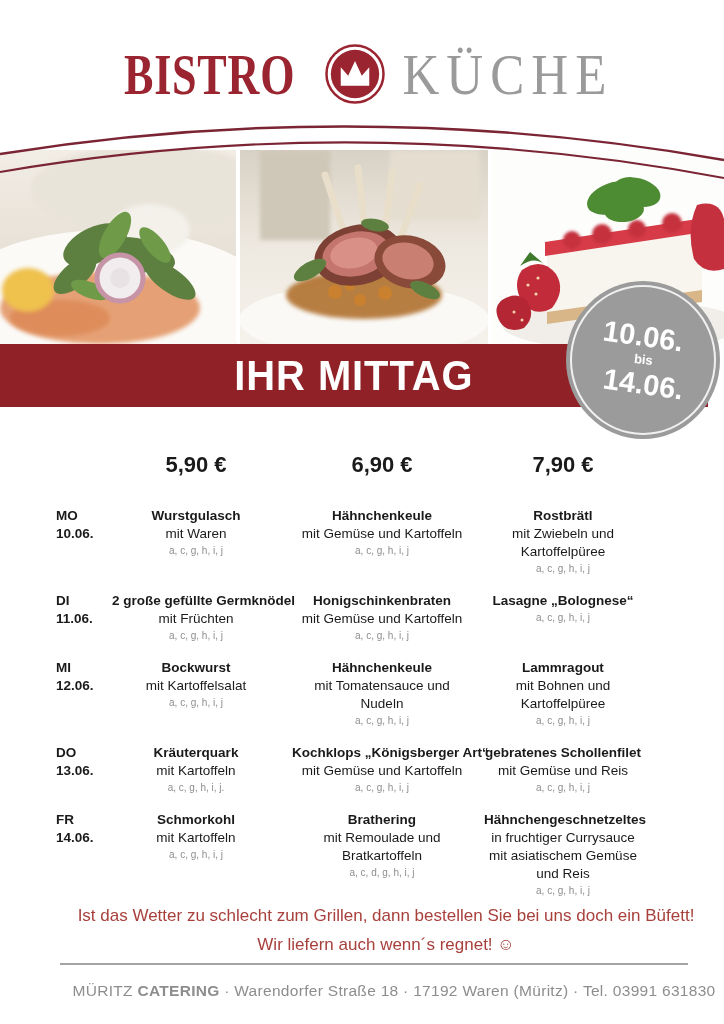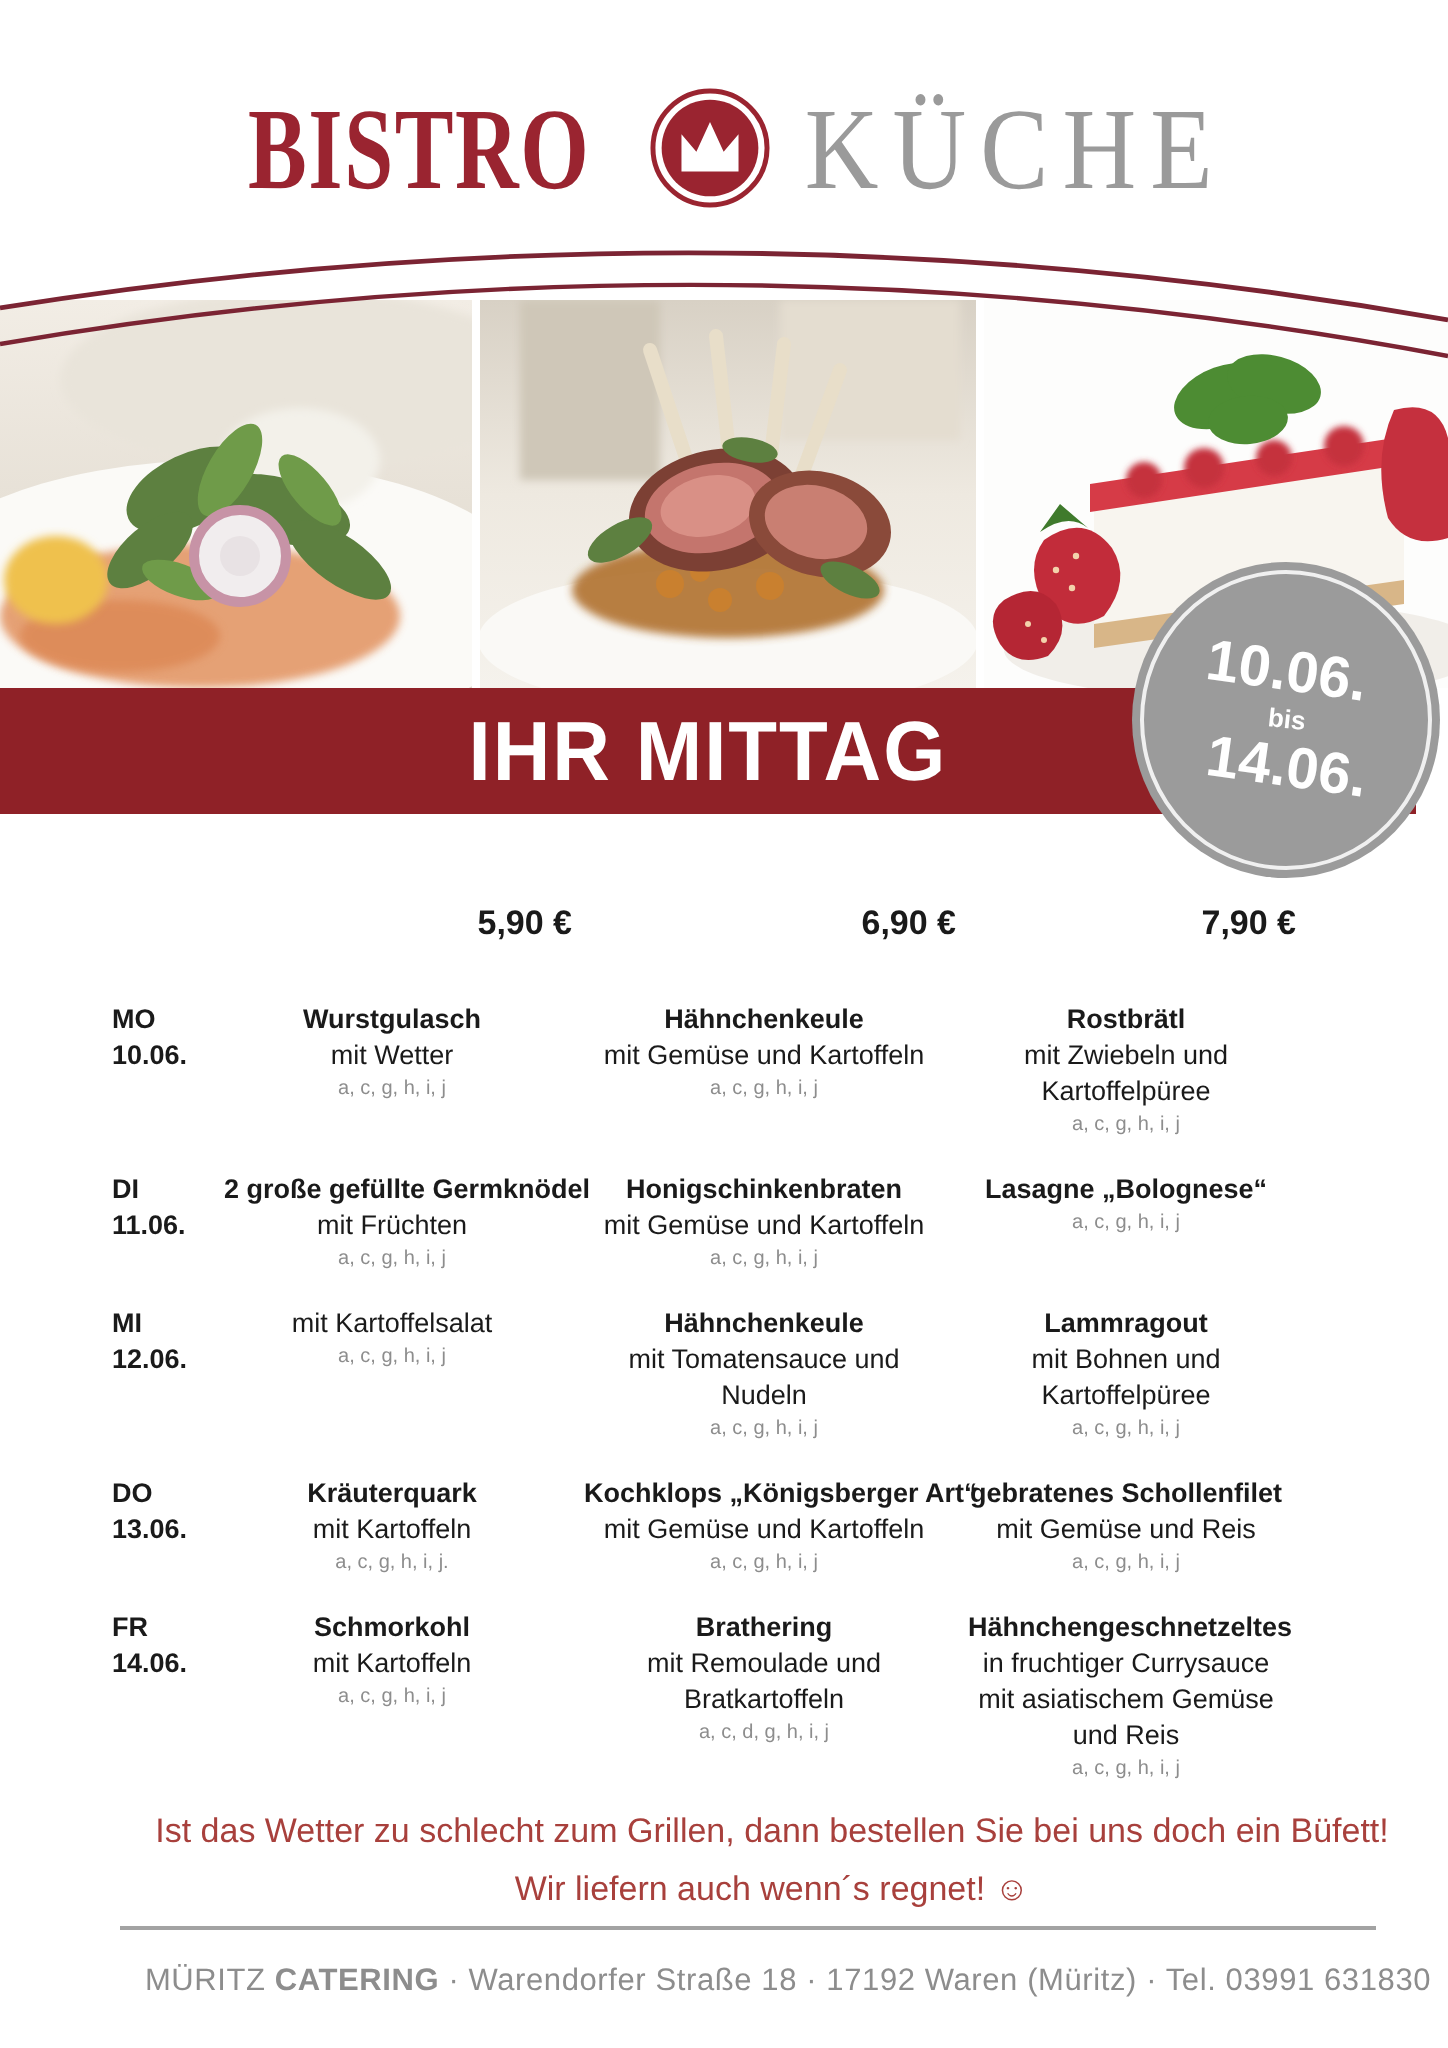--- a/index.html
+++ b/index.html
@@ -37,21 +37,21 @@
          justify-content:center;}
   .badge::after{content:"";position:absolute;top:4px;left:4px;right:4px;bottom:4px;
                 border:2px solid rgba(255,255,255,.85);border-radius:50%;}
   .badge-from,.badge-to{color:#fff;font-weight:bold;font-size:29px;transform:rotate(8deg);line-height:30px;}
   .badge-bis{color:#fff;font-weight:bold;font-size:13px;transform:rotate(6deg);line-height:18px;}
 
   
   .menu{position:absolute;top:452px;left:56px;width:612px;}
   .grid-row{display:grid;grid-template-columns:50px 180px 192px 170px;}
   .price-row{margin-bottom:29px;}
-  .price{text-align:right;font-weight:bold;font-size:17px;}
+  .price{text-align:center;font-weight:bold;font-size:22px;}
   .menu-row{margin-bottom:16px;}
   .day-cell{font-weight:bold;font-size:13.5px;line-height:18px;}
   .dish{text-align:center;font-size:13.5px;line-height:18px;padding:0 6px;}
   .dish-name{font-weight:bold;white-space:nowrap;}
   .dish-allergens{font-size:10px;color:#8d8d8d;line-height:14px;margin-top:1px;}
 
   
   .note{position:absolute;top:901px;left:0;width:724px;text-align:center;color:#a8403c;
         font-weight:normal;font-size:17px;line-height:29px;padding-left:24px;}
   .divider{position:absolute;top:963px;left:60px;width:628px;height:2px;background:#a3a3a3;}
@@ -214,21 +214,21 @@
       <div class="price">7,90 €</div>
     </div>
 
     <div class="grid-row menu-row">
       <div class="day-cell">
         <div>MO</div>
         <div>10.06.</div>
       </div>
       <div class="dish">
         <div class="dish-name">Wurstgulasch</div>
-        <div class="dish-desc">mit Wetter</div>
+        <div class="dish-desc">mit Waren</div>
         <div class="dish-allergens">a, c, g, h, i, j</div>
       </div>
       <div class="dish">
         <div class="dish-name">Hähnchenkeule</div>
         <div class="dish-desc">mit Gemüse und Kartoffeln</div>
         <div class="dish-allergens">a, c, g, h, i, j</div>
       </div>
       <div class="dish">
         <div class="dish-name">Rostbrätl</div>
         <div class="dish-desc">mit Zwiebeln und Kartoffelpüree</div>
@@ -257,20 +257,21 @@
         <div class="dish-allergens">a, c, g, h, i, j</div>
       </div>
     </div>
 
     <div class="grid-row menu-row">
       <div class="day-cell">
         <div>MI</div>
         <div>12.06.</div>
       </div>
       <div class="dish">
+        <div class="dish-name">Bockwurst</div>
         <div class="dish-desc">mit Kartoffelsalat</div>
         <div class="dish-allergens">a, c, g, h, i, j</div>
       </div>
       <div class="dish">
         <div class="dish-name">Hähnchenkeule</div>
         <div class="dish-desc">mit Tomatensauce und Nudeln</div>
         <div class="dish-allergens">a, c, g, h, i, j</div>
       </div>
       <div class="dish">
         <div class="dish-name">Lammragout</div>

